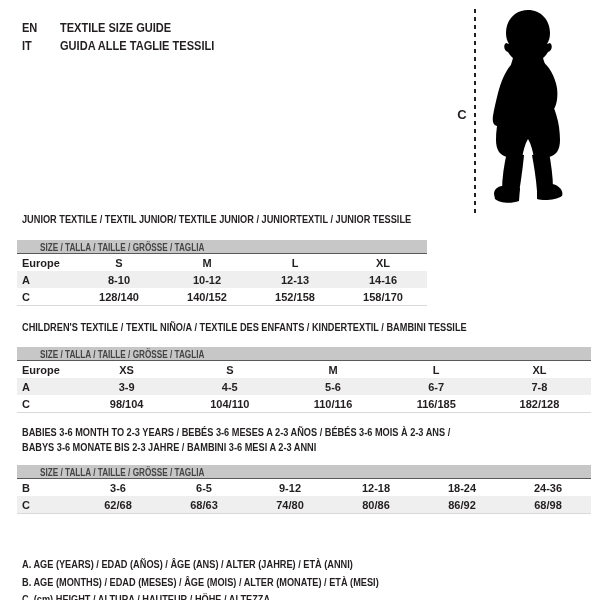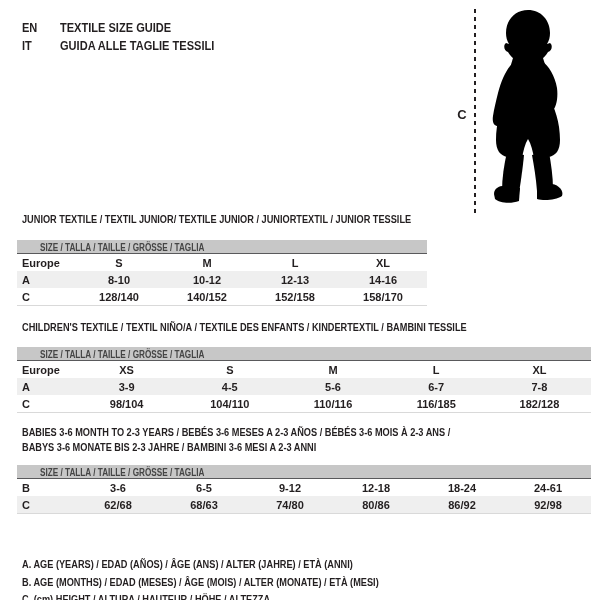--- a/index.html
+++ b/index.html
@@ -145,30 +145,30 @@
       <span>SIZE / TALLA / TAILLE / GRÖSSE / TAGLIA</span>
     </div>
     <div class="t-rows">
         <div class="trow">
           <div class="tlabel">B</div>
           <div class="tcell">3-6</div>
           <div class="tcell">6-5</div>
           <div class="tcell">9-12</div>
           <div class="tcell">12-18</div>
           <div class="tcell">18-24</div>
-          <div class="tcell">24-61</div>
+          <div class="tcell">24-36</div>
         </div>
         <div class="trow shaded">
           <div class="tlabel">C</div>
           <div class="tcell">62/68</div>
           <div class="tcell">68/63</div>
           <div class="tcell">74/80</div>
           <div class="tcell">80/86</div>
           <div class="tcell">86/92</div>
-          <div class="tcell">92/98</div>
+          <div class="tcell">68/98</div>
         </div>
       </div>
   </div>
 
   <div class="legend">
     <div class="legend-line">A. AGE (YEARS) / EDAD (AÑOS) / ÂGE (ANS) / ALTER (JAHRE) / ETÀ (ANNI)</div>
     <div class="legend-line">B. AGE (MONTHS) / EDAD (MESES) / ÂGE (MOIS) / ALTER (MONATE) / ETÀ (MESI)</div>
     <div class="legend-line">C. (cm) HEIGHT / ALTURA / HAUTEUR / HÖHE / ALTEZZA</div>
   </div>
 

